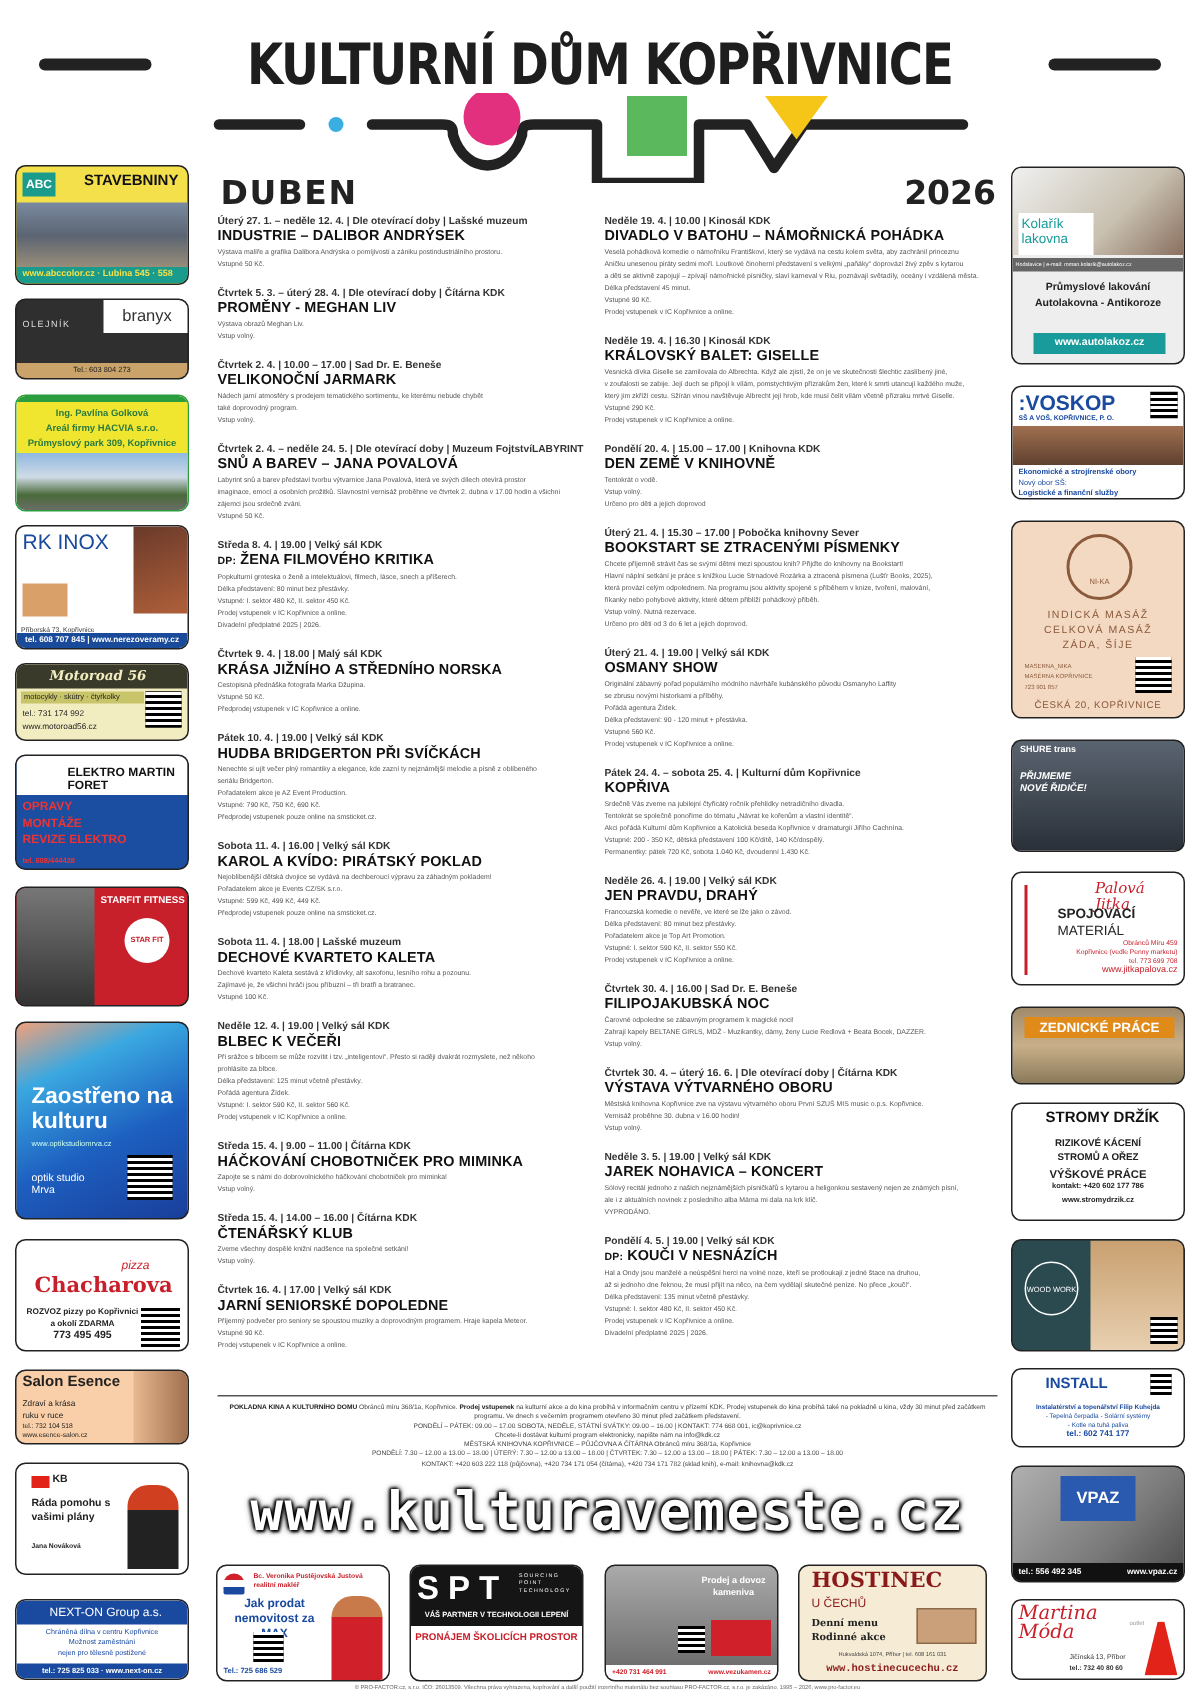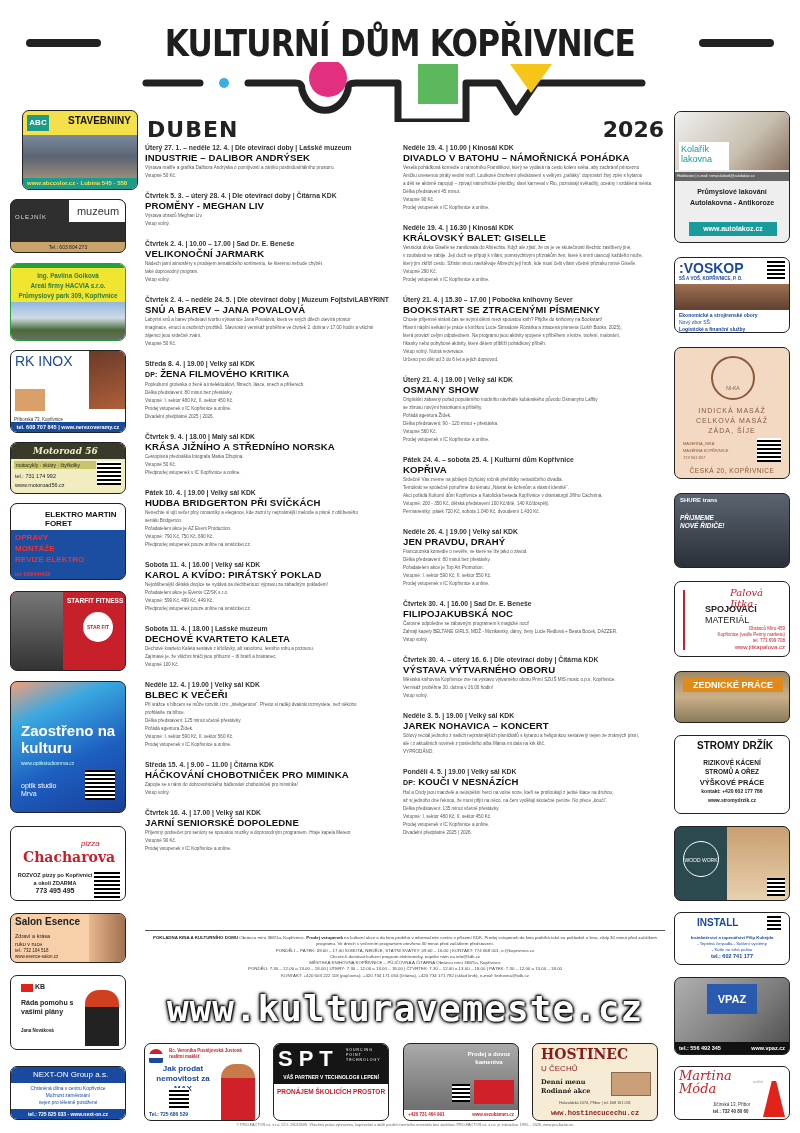--- a/index.html
+++ b/index.html
@@ -128,20 +128,26 @@
       <div class="ev-desc">Vstupné: I. sektor 590 Kč, II. sektor 560 Kč.</div>
       <div class="ev-desc">Prodej vstupenek v IC Kopřivnice a online.</div>
     </div>
     <div class="event">
       <div class="ev-meta">Středa 15. 4. | 9.00 – 11.00 | Čítárna KDK</div>
       <div class="ev-title"><span>HÁČKOVÁNÍ CHOBOTNIČEK PRO MIMINKA</span></div>
       <div class="ev-desc">Zapojte se s námi do dobrovolnického háčkování chobotniček pro miminka!</div>
       <div class="ev-desc">Vstup volný.</div>
     </div>
     <div class="event">
+      <div class="ev-meta">Středa 15. 4. | 14.00 – 16.00 | Čítárna KDK</div>
+      <div class="ev-title"><span>ČTENÁŘSKÝ KLUB</span></div>
+      <div class="ev-desc">Zveme všechny dospělé knižní nadšence na společné setkání!</div>
+      <div class="ev-desc">Vstup volný.</div>
+    </div>
+    <div class="event">
       <div class="ev-meta">Čtvrtek 16. 4. | 17.00 | Velký sál KDK</div>
       <div class="ev-title"><span>JARNÍ SENIORSKÉ DOPOLEDNE</span></div>
       <div class="ev-desc">Příjemný podvečer pro seniory se spoustou muziky a doprovodným programem. Hraje kapela Meteor.</div>
       <div class="ev-desc">Vstupné 90 Kč.</div>
       <div class="ev-desc">Prodej vstupenek v IC Kopřivnice a online.</div>
     </div>
   </div>
 
 <div class="col right">
   <div id="col-right">
@@ -158,20 +164,27 @@
       <div class="event">
         <div class="ev-meta">Neděle 19. 4. | 16.30 | Kinosál KDK</div>
         <div class="ev-title"><span>KRÁLOVSKÝ BALET: GISELLE</span></div>
         <div class="ev-desc">Vesnická dívka Giselle se zamilovala do Albrechta. Když ale zjistí, že on je ve skutečnosti šlechtic zaslíbený jiné,</div>
         <div class="ev-desc">v zoufalosti se zabije. Její duch se připojí k vílám, pomstychtivým přízrakům žen, které k smrti utancují každého muže,</div>
         <div class="ev-desc">který jim zkříží cestu. Sžírán vinou navštěvuje Albrecht její hrob, kde musí čelit vílám včetně přízraku mrtvé Giselle.</div>
         <div class="ev-desc">Vstupné 290 Kč.</div>
         <div class="ev-desc">Prodej vstupenek v IC Kopřivnice a online.</div>
       </div>
       <div class="event">
+        <div class="ev-meta">Pondělí 20. 4. | 15.00 – 17.00 | Knihovna KDK</div>
+        <div class="ev-title"><span>DEN ZEMĚ V KNIHOVNĚ</span></div>
+        <div class="ev-desc">Tentokrát o vodě.</div>
+        <div class="ev-desc">Vstup volný.</div>
+        <div class="ev-desc">Určeno pro děti a jejich doprovod</div>
+      </div>
+      <div class="event">
         <div class="ev-meta">Úterý 21. 4. | 15.30 – 17.00 | Pobočka knihovny Sever</div>
         <div class="ev-title"><span>BOOKSTART SE ZTRACENÝMI PÍSMENKY</span></div>
         <div class="ev-desc">Chcete příjemně strávit čas se svými dětmi mezi spoustou knih? Přijďte do knihovny na Bookstart!</div>
         <div class="ev-desc">Hlavní náplní setkání je práce s knížkou Lucie Strnadové Rozárka a ztracená písmena (Lušťr Books, 2025),</div>
         <div class="ev-desc">která provází celým odpolednem. Na programu jsou aktivity spojené s příběhem v knize, tvoření, malování,</div>
         <div class="ev-desc">říkanky nebo pohybové aktivity, které dětem přiblíží pohádkový příběh.</div>
         <div class="ev-desc">Vstup volný. Nutná rezervace.</div>
         <div class="ev-desc">Určeno pro děti od 3 do 6 let a jejich doprovod.</div>
       </div>
       <div class="event">
@@ -247,32 +260,32 @@
   </div>
   <div>PONDĚLÍ – PÁTEK: 09.00 – 17.00   SOBOTA, NEDĚLE, STÁTNÍ SVÁTKY: 09.00 – 16.00 | KONTAKT: 774 668 001, ic@koprivnice.cz</div>
   <div>Chcete-li dostávat kulturní program elektronicky, napište nám na info@kdk.cz</div>
   <div>MĚSTSKÁ KNIHOVNA KOPŘIVNICE – PŮJČOVNA A ČÍTÁRNA Obránců míru 368/1a, Kopřivnice</div>
   <div>PONDĚLÍ: 7.30 – 12.00 a 13.00 – 18.00 | ÚTERÝ: 7.30 – 12.00 a 13.00 – 18.00 | ČTVRTEK: 7.30 – 12.00 a 13.00 – 18.00 | PÁTEK: 7.30 – 12.00 a 13.00 – 18.00</div>
   <div>KONTAKT: +420 603 222 118 (půjčovna), +420 734 171 054 (čítárna), +420 734 171 782 (sklad knih), e-mail: knihovna@kdk.cz</div>
 </div>
 <div class="website">www.kulturavemeste.cz</div>
 <div class="copyright">© PRO-FACTOR.cz, s.r.o. IČO: 26013509. Všechna práva vyhrazena, kopírování a další použití inzertního materiálu bez souhlasu PRO-FACTOR.cz, s.r.o. je zakázáno. 1995 – 2026, www.pro-factor.eu</div>
 
-<div class="ad" style="left:22px;top:110px;width:116px;height:80px;background:#f4e04a;">
+<div class="ad" style="left:10px;top:110px;width:116px;height:80px;background:#f4e04a;">
   <div style="position:absolute;left:4px;top:4px;width:22px;height:16px;background:#1a9b8c;color:#fff;font-weight:bold;font-size:8px;text-align:center;line-height:16px;">ABC</div>
   <div style="position:absolute;left:45px;top:4px;font-weight:bold;font-size:10px;color:#111;">STAVEBNINY</div>
   <div style="position:absolute;left:0;top:24px;width:100%;height:44px;background:linear-gradient(180deg,#7a8aa0,#5b6472 50%,#9a8f7a);"></div>
   <div style="position:absolute;left:0;bottom:0;width:100%;height:11px;background:#1a9b8c;color:#f4e04a;font-size:6px;font-weight:bold;padding-left:4px;line-height:11px;">
     <span>www.abccolor.cz</span> · <span>Lubina 545</span> · <span>558 601 425</span>
   </div>
 </div>
 
 <div class="ad" style="left:10px;top:199px;width:116px;height:54px;background:#2f2f2f;">
   <div style="position:absolute;left:4px;top:14px;color:#ddd;font-size:6px;letter-spacing:1px;">OLEJNÍK</div>
-  <div style="position:absolute;left:58px;top:0;width:58px;height:22px;background:#fff;color:#333;font-size:11px;text-align:center;line-height:22px;">muzeum</div>
+  <div style="position:absolute;left:58px;top:0;width:58px;height:22px;background:#fff;color:#333;font-size:11px;text-align:center;line-height:22px;">branyx</div>
   <div style="position:absolute;left:0;bottom:0;width:100%;height:10px;background:#c9a36a;color:#222;font-size:5px;text-align:center;line-height:10px;">Tel.: 603 804 273</div>
 </div>
 
 <div class="ad" style="left:10px;top:263px;width:116px;height:78px;background:#fff;border-color:#2a9d3f;">
   <div style="position:absolute;left:0;top:0;width:100%;height:38px;background:#f0e630;border-top:4px solid #2a9d3f;text-align:center;font-size:6.3px;font-weight:bold;color:#2a7a3f;line-height:10px;padding-top:3px;">
     <div>Ing. Pavlína Golková</div>
     <div>Areál firmy HACVIA s.r.o.</div>
     <div>Průmyslový park 309, Kopřivnice</div>
   </div>
   <div style="position:absolute;left:0;top:38px;width:100%;height:40px;background:linear-gradient(180deg,#8fb8e0,#cfdbe6 40%,#4a6a3a 70%,#6f6f6f);"></div>

